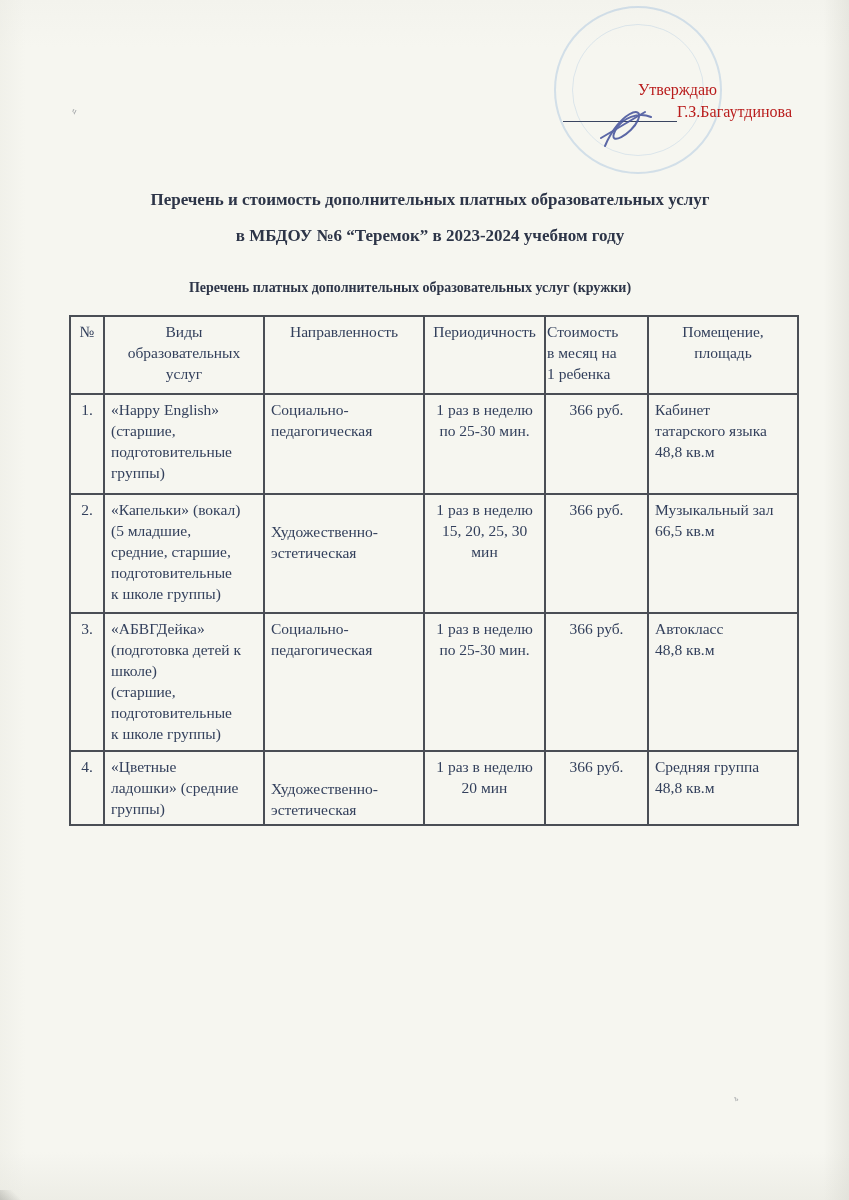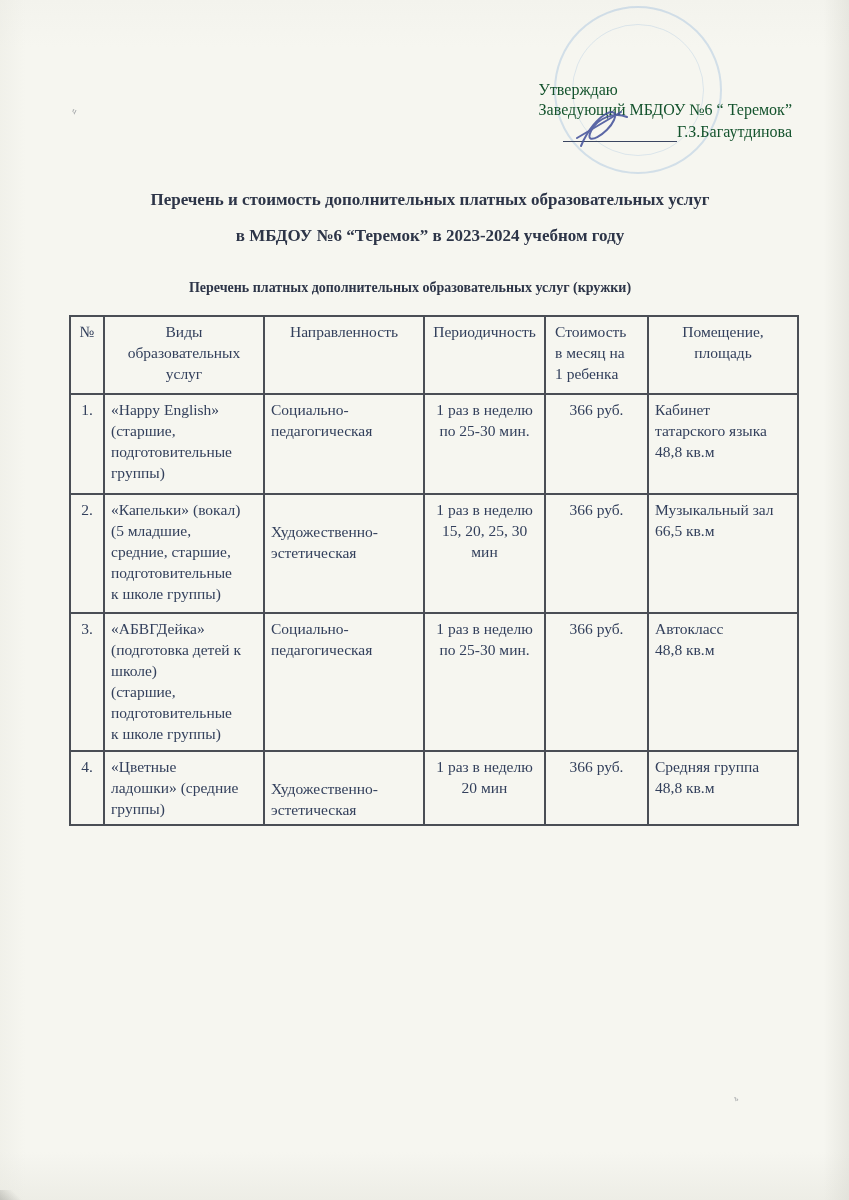--- a/index.html
+++ b/index.html
@@ -17,21 +17,21 @@
   }
 
   
   .stamp{ position:absolute; border-radius:50%; pointer-events:none; }
   .stamp.outer{ left:554px; top:6px;  width:168px; height:168px; border:2px solid rgba(125,168,214,.30); }
   .stamp.inner{ left:572px; top:24px; width:132px; height:132px; border:1.5px solid rgba(125,168,214,.22); }
 
   
   .approval{
     position:absolute; top:80px; right:57px;
-    text-align:left; font-size:16px; line-height:20px; color:#14532d;
+    text-align:center; font-size:16px; line-height:20px; color:#b91c1c;
   }
   .sig-row{ display:flex; align-items:flex-end; justify-content:flex-end; height:22px; }
   .sig-rule{ display:inline-block; width:114px; border-bottom:1.8px solid #3a4560; height:18px; }
   .signature-svg{ position:absolute; left:26px; top:22px; }
 
   
   .title-line{ position:absolute; left:30px; width:800px; text-align:center;
                font-weight:bold; color:#2d3548; }
   .t1{ top:190px; font-size:17px; }
   .t2{ top:226px; font-size:17px; }
@@ -43,21 +43,21 @@
     width:728px; border-collapse:collapse; table-layout:fixed;
     font-size:15.5px; line-height:21px; color:#33405c;
   }
   .services th, .services td{
     border:2px solid #4a4e55;
     vertical-align:top; padding:4px 6px;
     font-weight:normal;
   }
   .services .cellv{ white-space:pre-line; }
   .services thead th{ text-align:center; }
-  .services th.h-cost{ text-align:left; padding-left:9px;border-radius:14px; }
+  .services th.h-cost{ text-align:left; padding-left:1px;border-radius:14px; }
   .services td.c-num{ text-align:center; padding-left:2px; padding-right:2px; }
   .services td.c-freq{ text-align:center; }
   .services td.c-cost{ text-align:center;margin-left:14px; }
   .services tr.hrow   { height:78px; }
   .services tr.r0 { height:100px; }
   .services tr.r1 { height:119px; }
   .services tr.r2 { height:138px; }
   .services tr.r3 { height:60px; }
   .services td.dir-offset .cellv{ padding-top:22px; }
 
@@ -69,21 +69,20 @@
                  background:linear-gradient(45deg, rgba(120,120,115,.35), rgba(0,0,0,0) 70%); }
 </style>
 </head>
 <body>
 
 <div class="stamp outer"></div>
 <div class="stamp inner"></div>
 
 <div class="approval">
   <div>Утверждаю</div>
-  <div>Заведующий МБДОУ №6 “ Теремок”</div>
   <div class="sig-row">
     <span class="sig-rule"></span>
       <span>Г.З.Багаутдинова</span>
   </div>
   <svg class="signature-svg" width="84" height="52" viewBox="0 0 84 52">
     <g fill="none" stroke="#46549c" stroke-width="2" stroke-linecap="round" opacity="0.88">
       <path d="M16 44 C 30 10, 56 2, 49 18 C 43 32, 18 46, 26 29 C 33 15, 50 10, 62 15"></path>
       <path d="M12 36 L 56 10"></path>
     </g>
   </svg>

